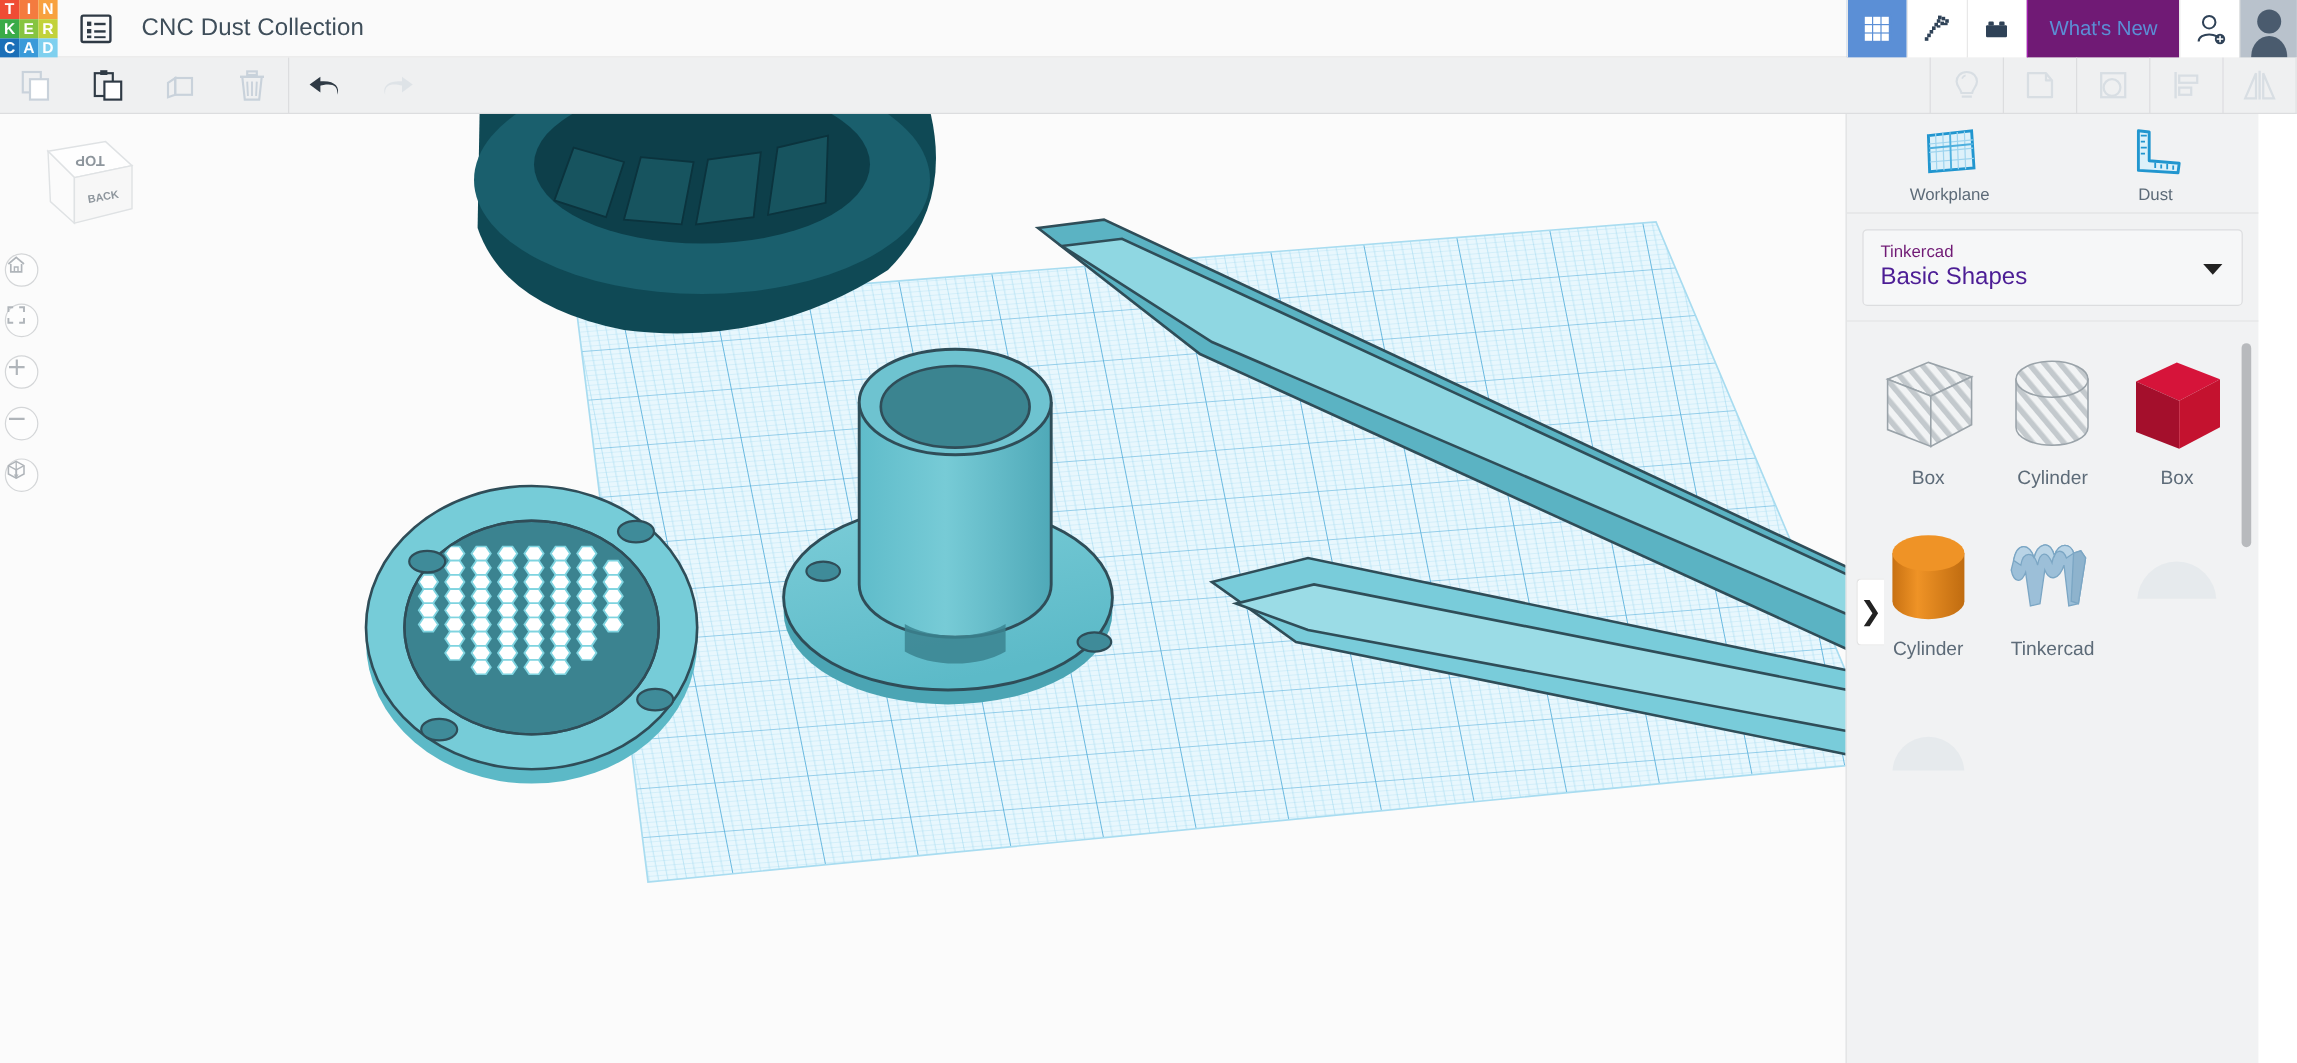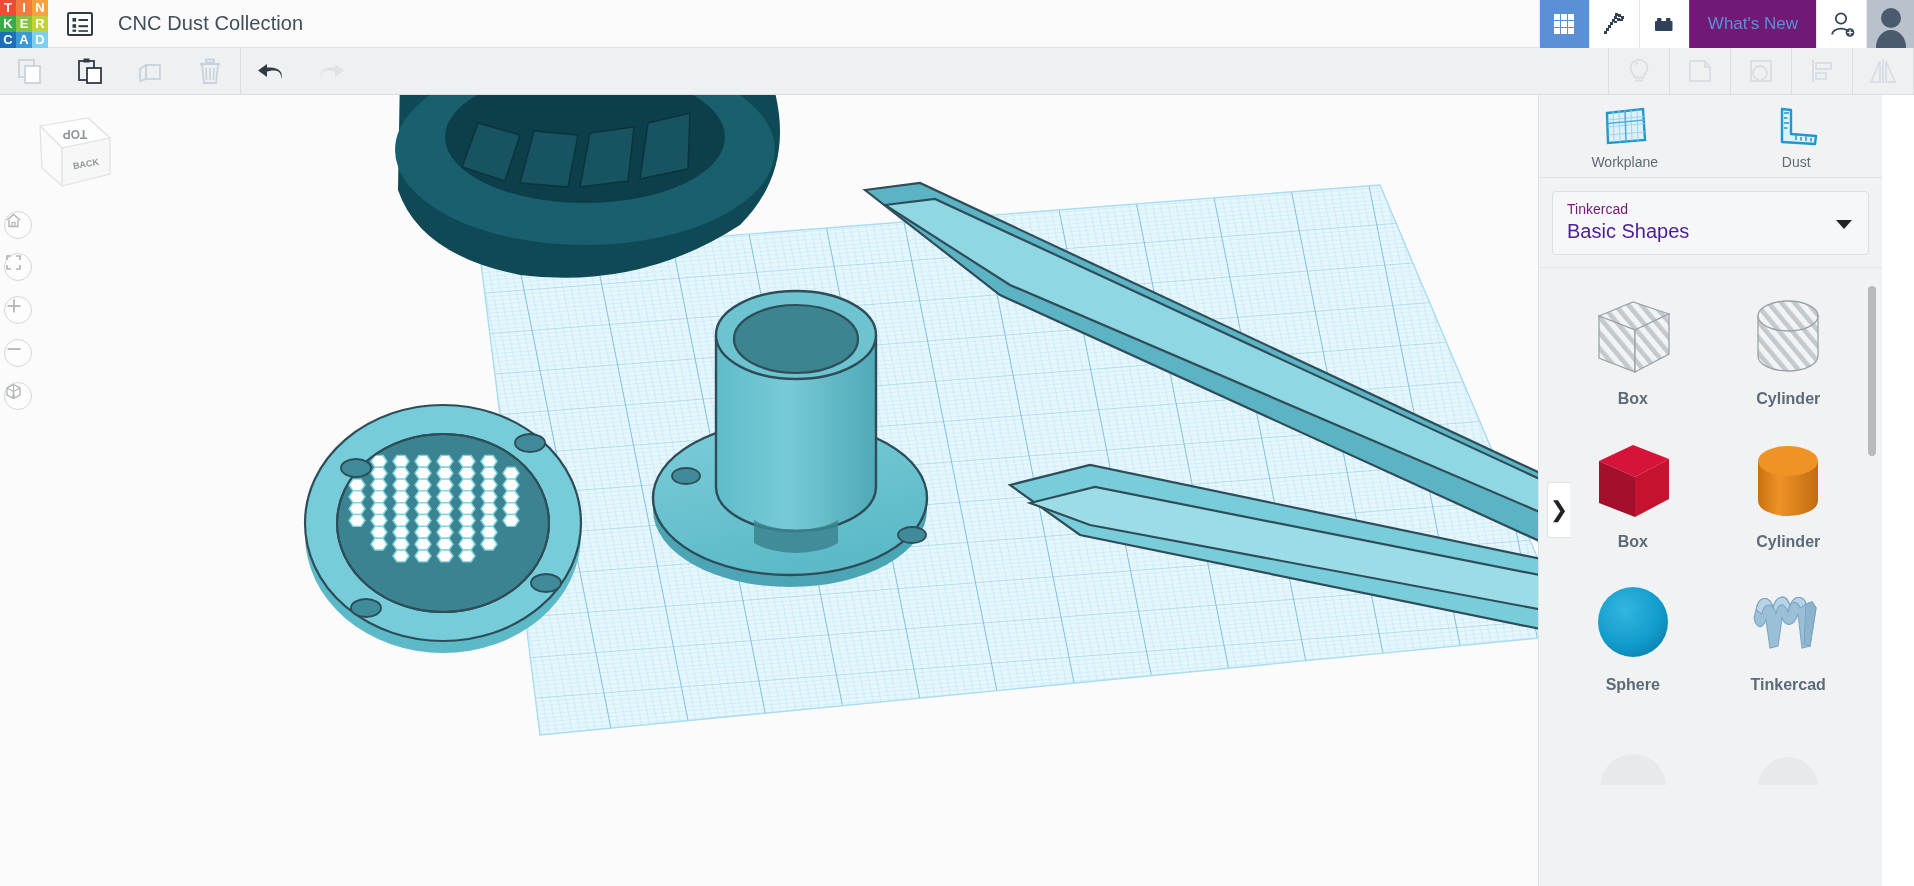--- a/index.html
+++ b/index.html
@@ -123,22 +123,22 @@
   #shape-select-caret {
     position: absolute; right: 16px; top: 28px;
     width: 0; height: 0; border-left: 8px solid transparent;
     border-right: 8px solid transparent; border-top: 9px solid #222;
   }
   #shape-grid-wrap {
     flex: 1; margin-top: 12px; position: relative; overflow: hidden;
     border-top: 1px solid #e3e4e6;
   }
   #shape-grid {
-    display: grid; grid-template-columns: 1fr 1fr;
-    padding: 14px 16px 0 16px; row-gap: 0; font-weight: bold;
+    display: grid; grid-template-columns: 1fr 1fr 1fr;
+    padding: 14px 16px 0 16px; row-gap: 0;
   }
   .shape-cell {
     height: 143px; display: flex; flex-direction: column;
     align-items: center; justify-content: flex-start; padding-top: 4px;
   }
   .shape-art { height: 100px; display: flex; align-items: center; justify-content: center; }
   .shape-label { font-size: 16px; color: #5d6b78; margin-top: 4px; }
   #panel-scrollbar {
     position: absolute; right: 6px; top: 18px; width: 8px; height: 170px;
     background: #b8babd; border-radius: 4px;
@@ -670,35 +670,20 @@
                 <stop offset="100%" stop-color="#c06c10"></stop>
               </linearGradient>
             </defs>
             <path d="M18 30 L18 70 A30 15 0 0 0 78 70 L78 30 Z" fill="url(#cylg)"></path>
             <ellipse cx="48" cy="30" rx="30" ry="15" fill="#ef9326"></ellipse>
           </svg>
         </div>
         <div class="shape-label">Cylinder</div>
       </div>
 
-      <div class="shape-cell">
-        <div class="shape-art">
-          <svg width="96" height="96" viewBox="0 0 96 96">
-            <defs>
-              <radialGradient id="sphg" cx="0.38" cy="0.32" r="0.82">
-                <stop offset="0%" stop-color="#35b5e0"></stop>
-                  <stop offset="60%" stop-color="#129dcd"></stop>
-                <stop offset="100%" stop-color="#0a7ba8"></stop>
-              </radialGradient>
-            </defs>
-            <circle cx="48" cy="48" r="35" fill="url(#sphg)"></circle>
-          </svg>
-        </div>
-        <div class="shape-label">Sphere</div>
-      </div>
 
       <div class="shape-cell">
         <div class="shape-art">
           <svg width="96" height="96" viewBox="0 0 96 96">
             <g fill="#9cbfd8" stroke="#7ba6c4" stroke-width="1.1">
               <path d="M16 36 C19 20 30 22 33 34 C36 22 46 18 50 32 C54 20 64 22 66 30
                        L72 28 L76 34 L70 72 L62 74 L58 40
                        C54 52 46 54 42 44 L38 72 L30 74 L26 46
                        C22 56 16 54 14 44 Z"></path>
               <path d="M16 36 C19 20 30 22 33 34 C36 22 46 18 50 32 C54 20 64 22 66 30 L60 34

